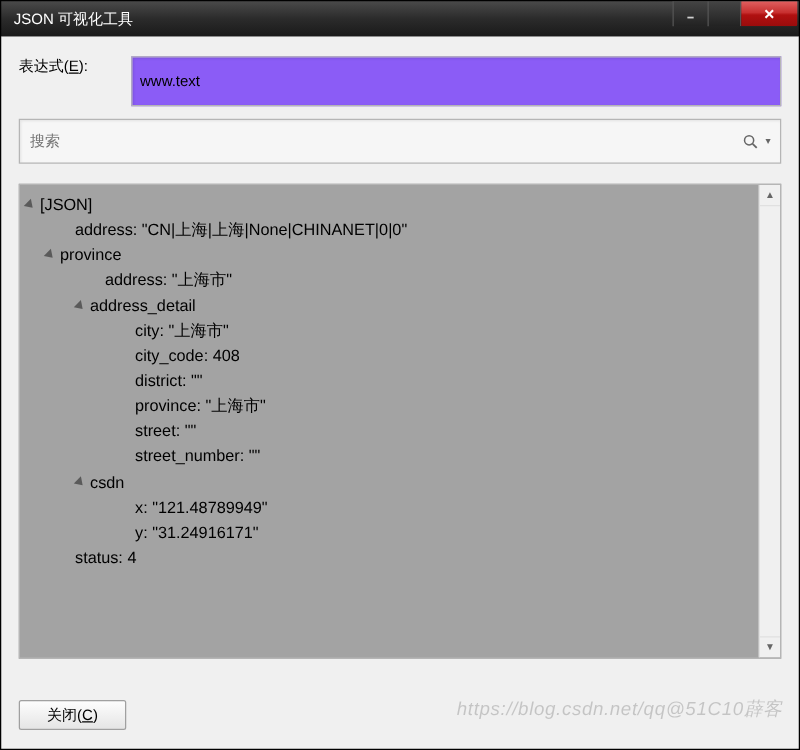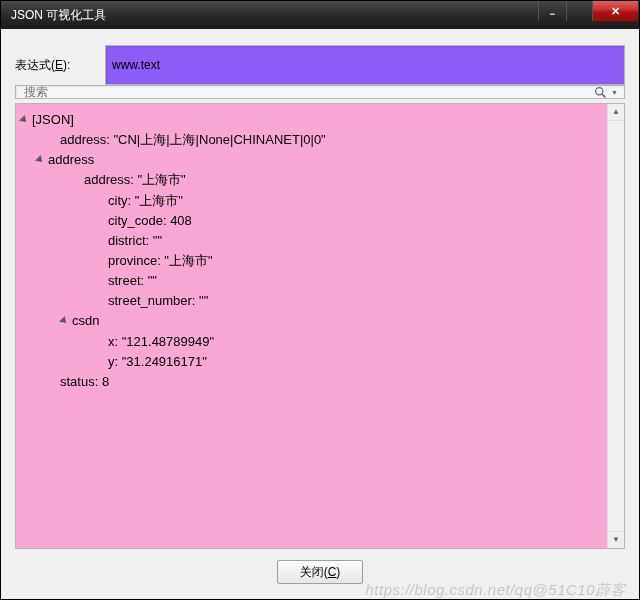--- a/index.html
+++ b/index.html
@@ -41,51 +41,51 @@
     color:#fff; border-bottom-right-radius:2px;
   }
   .win-btn.close::before { content:"✕"; font-size:11px; font-weight:bold; }
 
   .client {
     background: #f0f0f0;
     height: 570px;
     padding: 10px 14px 12px 14px;
     display:flex; flex-direction:column;
   }
-  .row-expr { display:flex; align-items:center; margin-top:6px; }
+  .row-expr { display:flex; align-items:flex-start; margin-top:6px; margin-bottom:10px; }
   .lbl { width:90px; color:#000; }
   .underline { text-decoration: underline; }
   .expr-input {
     flex:1; height:40px; border:1px solid #b5b5b5;
     background:#8b5cf6; padding:3px 6px; font-size:12px;
     box-shadow: inset 1px 1px 2px rgba(0,0,0,0.1);
     font-family: inherit;
   }
   .row-val { margin-bottom:6px; }
 
   .search-wrap {
     display:flex; align-items:center;
-    height:14px; border:1px solid #b5b5b5;
+    height:36px; border:1px solid #b5b5b5;
     background:#f6f6f6;
     box-shadow: inset 1px 1px 2px rgba(0,0,0,0.07);
   }
   .search-input {
     flex:1; border:none; background:transparent;
     padding:4px 8px; font-size:12px; color:#888;
     outline:none; font-family: inherit;
   }
   .search-icon {
     width:22px; display:flex; align-items:center; justify-content:center;
     color:#666; font-size:13px;
   }
   .dd-arrow { font-size:7px; color:#666; padding-right:6px; }
 
   .tree-box {
-    flex:1; margin-top:4px;
-    border:1px solid #b5b5b5; background:#f9a8d4;
+    flex:1; margin-top:16px;
+    border:1px solid #b5b5b5; background:#a3a3a3;
     overflow:auto; padding:6px 4px 4px 4px;
     font-size:13px; line-height:1.55;
     position:relative;
   }
   .tree .node { white-space:nowrap; }
   .ind1 { padding-left:16px; }
   .ind2 { padding-left:40px; }
   .ind3 { padding-left:64px; }
   .ind4 { padding-left:88px; }
   .caret {
@@ -100,30 +100,30 @@
     position:absolute; right:0; top:0; bottom:0; width:17px;
     background:#f0f0f0; border-left:1px solid #e0e0e0;
   }
   .sb-btn {
     height:17px; display:flex; align-items:center; justify-content:center;
     font-size:8px; color:#666;
   }
   .sb-btn.top { border-bottom:1px solid #e0e0e0; }
   .sb-btn.bot { position:absolute; bottom:0; width:100%; border-top:1px solid #e0e0e0; }
 
-  .footer { display:flex; justify-content:center; align-items:center; height:38px; padding-top:8px; }
+  .footer { display:flex; justify-content:flex-start; align-items:center; height:38px; padding-top:8px;margin-top:22px; }
   .close-dlg {
     min-width:86px; height:24px;
     background:linear-gradient(to bottom,#fdfdfd,#e5e5e5);
     border:1px solid #a0a0a0; border-radius:2px;
     font-size:12px; font-family:inherit;
   }
 
   .watermark {
-    position:absolute; bottom:0; right:14px;
+    position:absolute; bottom:23px; right:14px;
     color:rgba(0,0,0,0.18); font-size:15px;
     font-style:italic; letter-spacing:0.5px;
     pointer-events:none;
   }
 </style>
 </head>
 <body>
 
 <div class="window">
 
@@ -156,32 +156,33 @@
           <line x1="10" y1="10" x2="14" y2="14" stroke="#666" stroke-width="1.8"></line>
         </svg>
       </span>
       <span class="dd-arrow">▼</span>
     </div>
 
     <div class="tree-box">
       <div class="tree">
         <div class="node"><span class="caret"></span><span>[JSON]</span></div>
         <div class="node ind2">address: "CN|上海|上海|None|CHINANET|0|0"</div>
-        <div class="node ind1"><span class="caret"></span><span>address</span></div>
+        <div class="node ind1"><span class="caret"></span><span>province</span></div>
         <div class="node ind3">address: "上海市"</div>
+        <div class="node ind2"><span class="caret"></span><span>address_detail</span></div>
         <div class="node ind4">city: "上海市"</div>
         <div class="node ind4">city_code: 408</div>
         <div class="node ind4">district: ""</div>
         <div class="node ind4">province: "上海市"</div>
         <div class="node ind4">street: ""</div>
         <div class="node ind4">street_number: ""</div>
         <div class="node ind2"><span class="caret"></span><span>csdn</span></div>
         <div class="node ind4">x: "121.48789949"</div>
         <div class="node ind4">y: "31.24916171"</div>
-        <div class="node ind2">status: 8</div>
+        <div class="node ind2">status: 4</div>
       </div>
       <div class="scrollbar-v">
         <div class="sb-btn top">▲</div>
         <div class="sb-btn bot">▼</div>
       </div>
     </div>
 
     <div class="footer">
       <button class="close-dlg">
         <span>关闭(</span><span class="underline">C</span><span>)</span>

